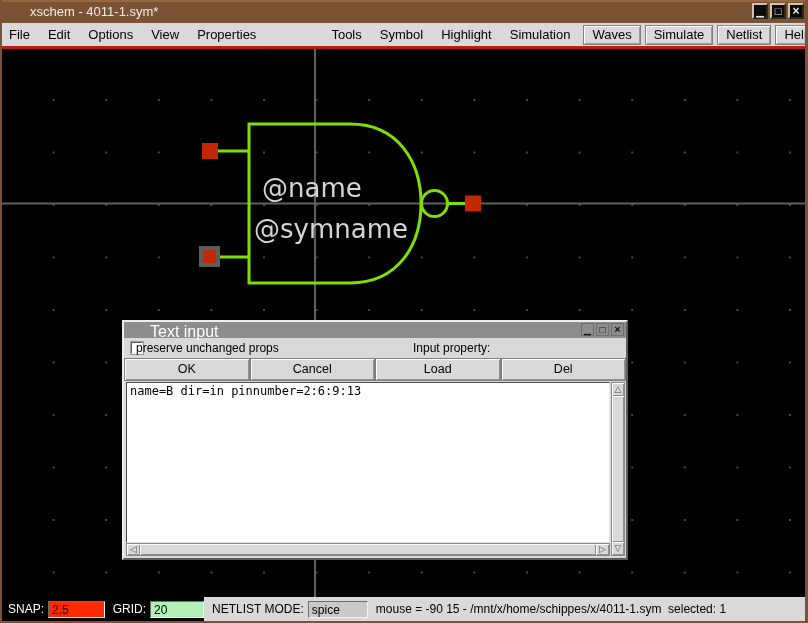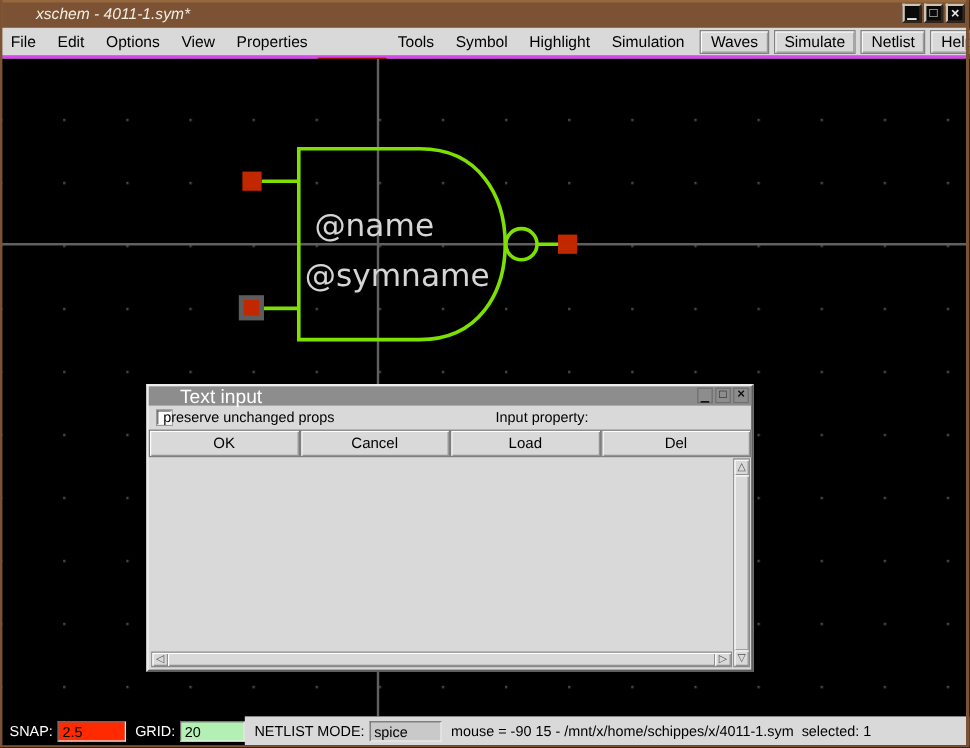--- a/index.html
+++ b/index.html
@@ -9,38 +9,38 @@
     font-family:"Liberation Sans", sans-serif; background:#000;
   }
 
   
   .titlebar {
     position:absolute; left:0; top:0; width:808px; height:23px;
     background:#7b5233; box-shadow: inset 0 2px 0 #96683f, inset 2px 0 0 #96683f;
   }
   .titlebar .title {
     position:absolute; left:30px; top:0; line-height:23px;
-    color:#f2eee4; font-size:13px;font-style:italic;
+    color:#f2eee4; font-size:13px;
   }
   .winbtns { position:absolute; right:4px; top:3px; display:flex; gap:2px; }
   .winbtn {
     width:16px; height:16px; background:#0a0a0a; color:#e8e8e8;
     border:2px solid; border-color:#cfc4b2 #33261a #33261a #cfc4b2;
     display:flex; align-items:center; justify-content:center;
     font-size:10px; line-height:10px; cursor:default;
   }
   .frame-strip { position:absolute; background:#7b5233; z-index:50; pointer-events:none; }
   #frame-left  { left:0; top:0; width:2px; height:623px; }
   #frame-right { right:0; top:0; width:3px; height:623px; }
   #frame-bottom{ left:0; bottom:0; width:808px; height:2px; }
 
   
   .menubar {
     position:absolute; left:0; top:23px; width:808px; height:26px;
-    background:#d9d9d9; border-bottom:3px solid #d946ef;
+    background:#d9d9d9; border-bottom:3px solid #b91c1c;
     display:flex; align-items:center; font-size:13px; color:#000;
   }
   .menu-item { padding:0 9px; line-height:22px; height:22px; white-space:nowrap; }
   .menu-item.active { background:#b01e00; color:#000; }
   .menu-actions { margin-left:auto; display:flex; align-items:center; margin-right:5px; }
   .action-btn {
     margin-left:4px; padding:0 8px; height:20px; line-height:18px;
     background:#d9d9d9; border:1px solid #828282;
     box-shadow: inset 1px 1px 0 #ffffff, inset -1px -1px 0 #9a9a9a;
     font-size:13px; white-space:nowrap;
@@ -213,20 +213,21 @@
       <span class="inputprop-label">Input property:</span>
     </div>
 
     <div class="dlg-buttons">
       <div class="dlg-button">OK</div>
       <div class="dlg-button">Cancel</div>
       <div class="dlg-button">Load</div>
       <div class="dlg-button">Del</div>
     </div>
 
+    <div class="textbox">name=B dir=in pinnumber=2:6:9:13</div>
 
     <div class="vscroll">
       <div class="scroll-arrow up">△</div>
       <div class="thumb"></div>
       <div class="scroll-arrow down">▽</div>
     </div>
     <div class="hscroll">
       <div class="scroll-arrow left">◁</div>
       <div class="thumb"></div>
       <div class="scroll-arrow right">▷</div>

